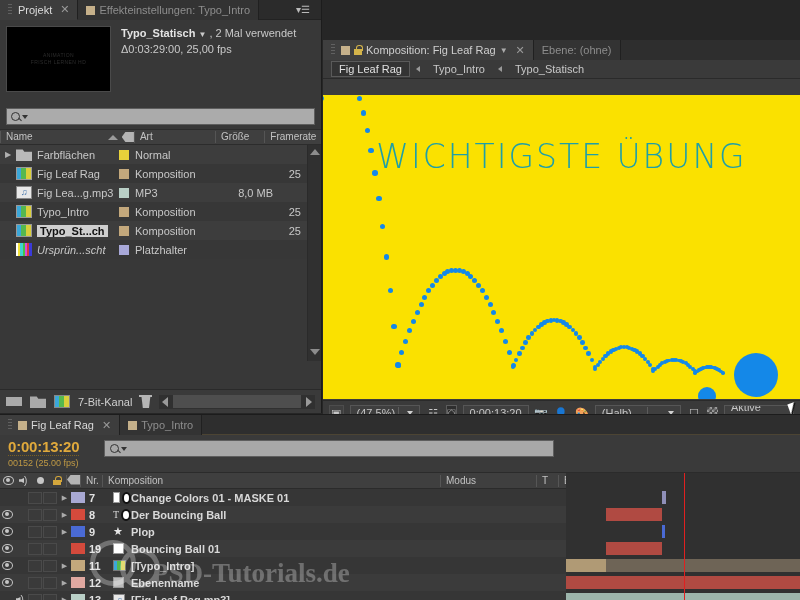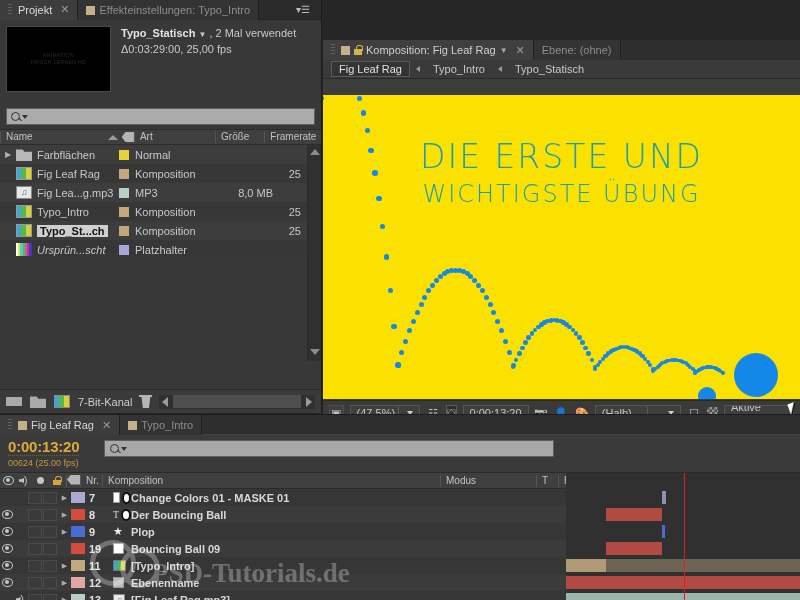--- a/index.html
+++ b/index.html
@@ -423,21 +423,20 @@
       <span class="bc-item cur">Fig Leaf Rag</span>
       <span class="bc-sep"></span>
       <span class="bc-item">Typo_Intro</span>
       <span class="bc-sep"></span>
       <span class="bc-item">Typo_Statisch</span>
     </div>
 
     <div class="comp-stage">
       <div class="canvas">
         <div class="comp-title">
-          <div>DIE ERSTE UND</div>
           <div>WICHTIGSTE ÜBUNG</div>
         </div>
         <div id="trail">
             <div class="trail-dot" style="left: -4.36667px; top: 0.633333px; width: 5.4px; height: 5.4px; background: rgb(20, 136, 232);"></div>
             <div class="trail-dot" style="left: 33.9667px; top: 0.633333px; width: 5.4px; height: 5.4px; background: rgb(20, 136, 232);"></div>
             <div class="trail-dot" style="left: 37.8px; top: 15.3px; width: 5.4px; height: 5.4px; background: rgb(20, 136, 232);"></div>
             <div class="trail-dot" style="left: 41.6333px; top: 32.6333px; width: 5.4px; height: 5.4px; background: rgb(20, 136, 232);"></div>
             <div class="trail-dot" style="left: 45.4667px; top: 52.6333px; width: 5.4px; height: 5.4px; background: rgb(20, 136, 232);"></div>
             <div class="trail-dot" style="left: 49.3px; top: 75.3px; width: 5.4px; height: 5.4px; background: rgb(20, 136, 232);"></div>
             <div class="trail-dot" style="left: 53.1333px; top: 100.633px; width: 5.4px; height: 5.4px; background: rgb(20, 136, 232);"></div>
@@ -606,21 +605,21 @@
       </div>
       <div class="tab">
         <span class="swatch"></span>
         <span>Typo_Intro</span>
       </div>
     </div>
 
     <div class="tl-header">
       <div class="tl-tc">
         <div class="big">0:00:13:20</div>
-        <div class="small">00624 (25.00 fps)</div>
+        <div class="small">00152 (25.00 fps)</div>
       </div>
       <div class="tl-search">
         <span class="mag"></span>
         <span class="tri-dn"></span>
       </div>
     </div>
 
     <div class="tl-body">
       <div class="tl-colhead">
         <span style="width:16px;display:flex;justify-content:center">
@@ -723,21 +722,21 @@
           </span>
         <span class="tog"></span>
         <span class="cell"></span>
         <span class="cell"></span>
         <span class="exp"></span>
         <span class="lab" style="background:#d44a3c"></span>
         <span class="num">19</span>
         <span class="tyi">
           <span style="width:11px;height:11px;background:#fff;border:1px solid #999"></span>
         </span>
-        <span class="nm2">Bouncing Ball 09</span>
+        <span class="nm2">Bouncing Ball 01</span>
         <span class="modus">
           <span class="modus-sel">
               <span>Normal</span>
               <span class="drop-arrow"></span>
             </span>
         </span>
         <span class="tcell"></span>
         <span class="bcell"></span>
       </div>
 

